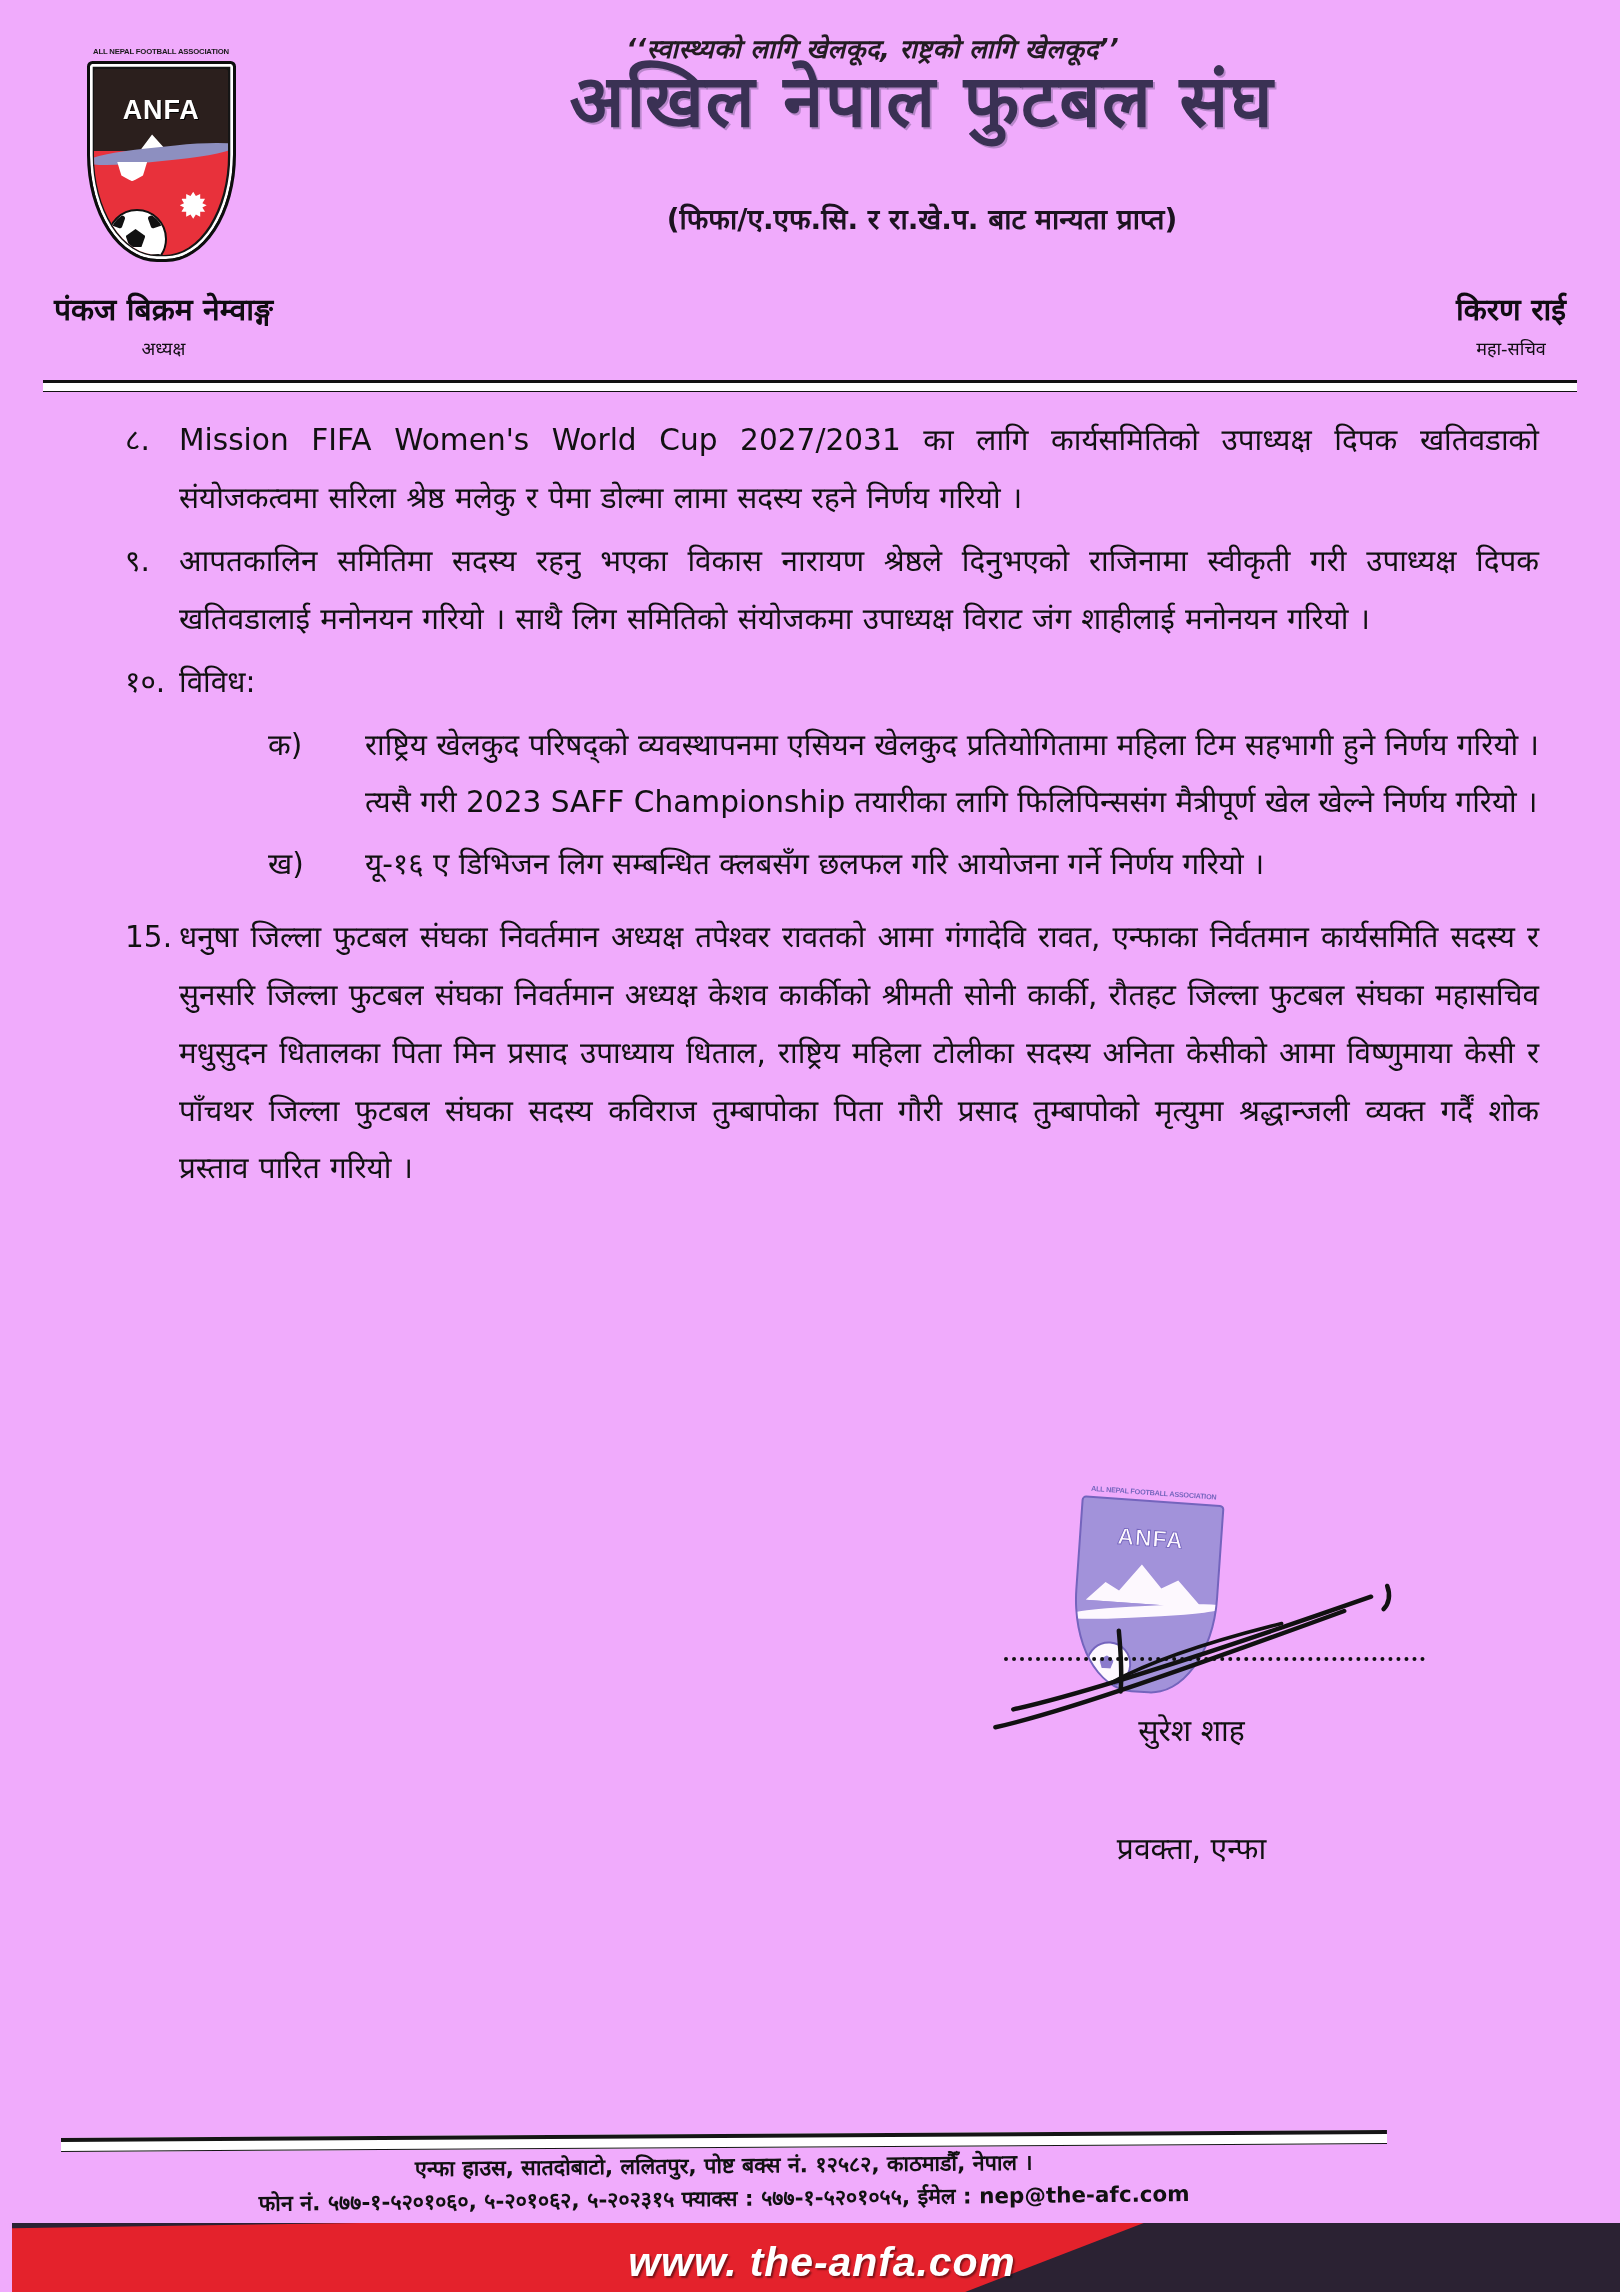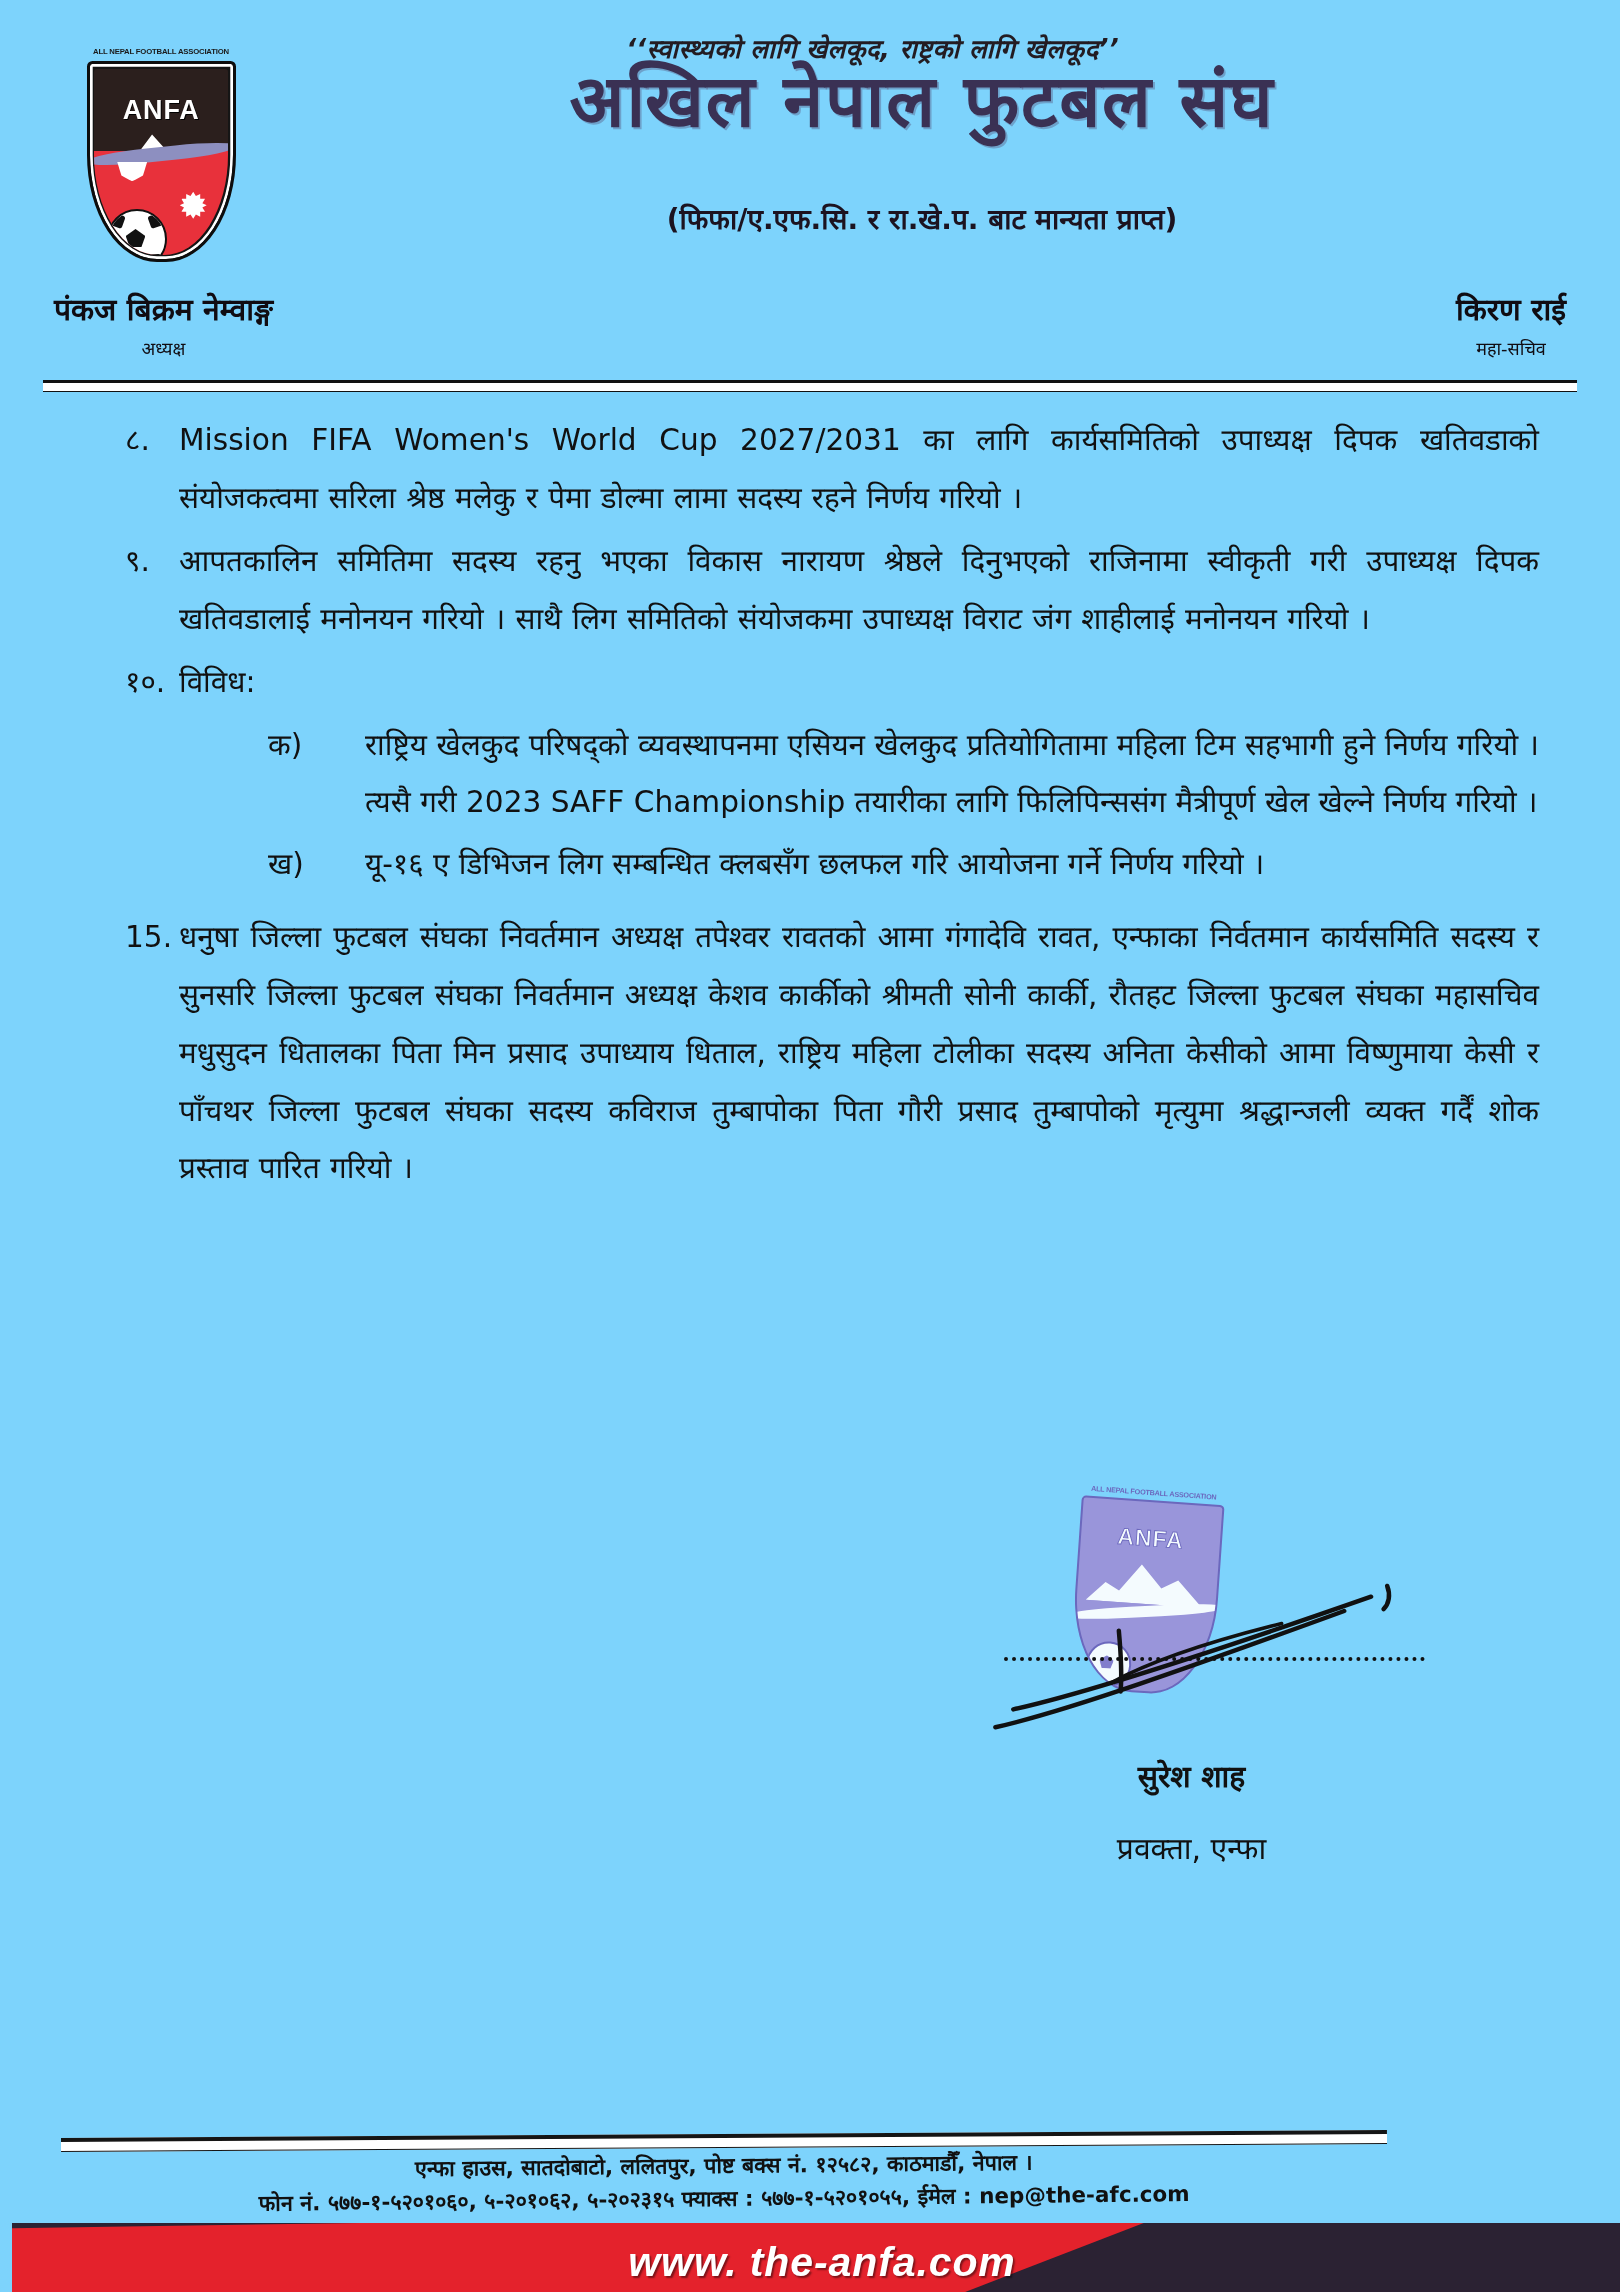--- a/index.html
+++ b/index.html
@@ -8,21 +8,21 @@
     background: #ffffff;
   }
   body {
     font-family: "DejaVu Sans", "Liberation Sans", sans-serif;
     color: #000000;
   }
   #page {
     position: relative;
     width: 1620px;
     height: 2293px;
-    background: #7dd3fc;
+    background: #f0abfc;
     overflow: hidden;
   }
 
   
   #letterhead {
     position: relative;
     height: 385px;
   }
   #tagline {
     position: absolute;
@@ -371,23 +371,22 @@
     height: 161px;
     pointer-events: none;
   }
   .sign-name {
     position: absolute;
     top: 222px;
     left: 0; right: 0;
     text-align: center;
     font-family: "DejaVu Sans", sans-serif;
     font-size: 30px;
-    font-weight: 700;
-    color: #111;
-    margin-top: 46px;
+    font-weight: 400;
+    color: #111;
   }
   .sign-role {
     position: absolute;
     top: 304px;
     left: 0; right: 0;
     text-align: center;
     font-family: "DejaVu Sans", sans-serif;
     font-size: 30px;
     font-weight: 400;
     color: #111;

